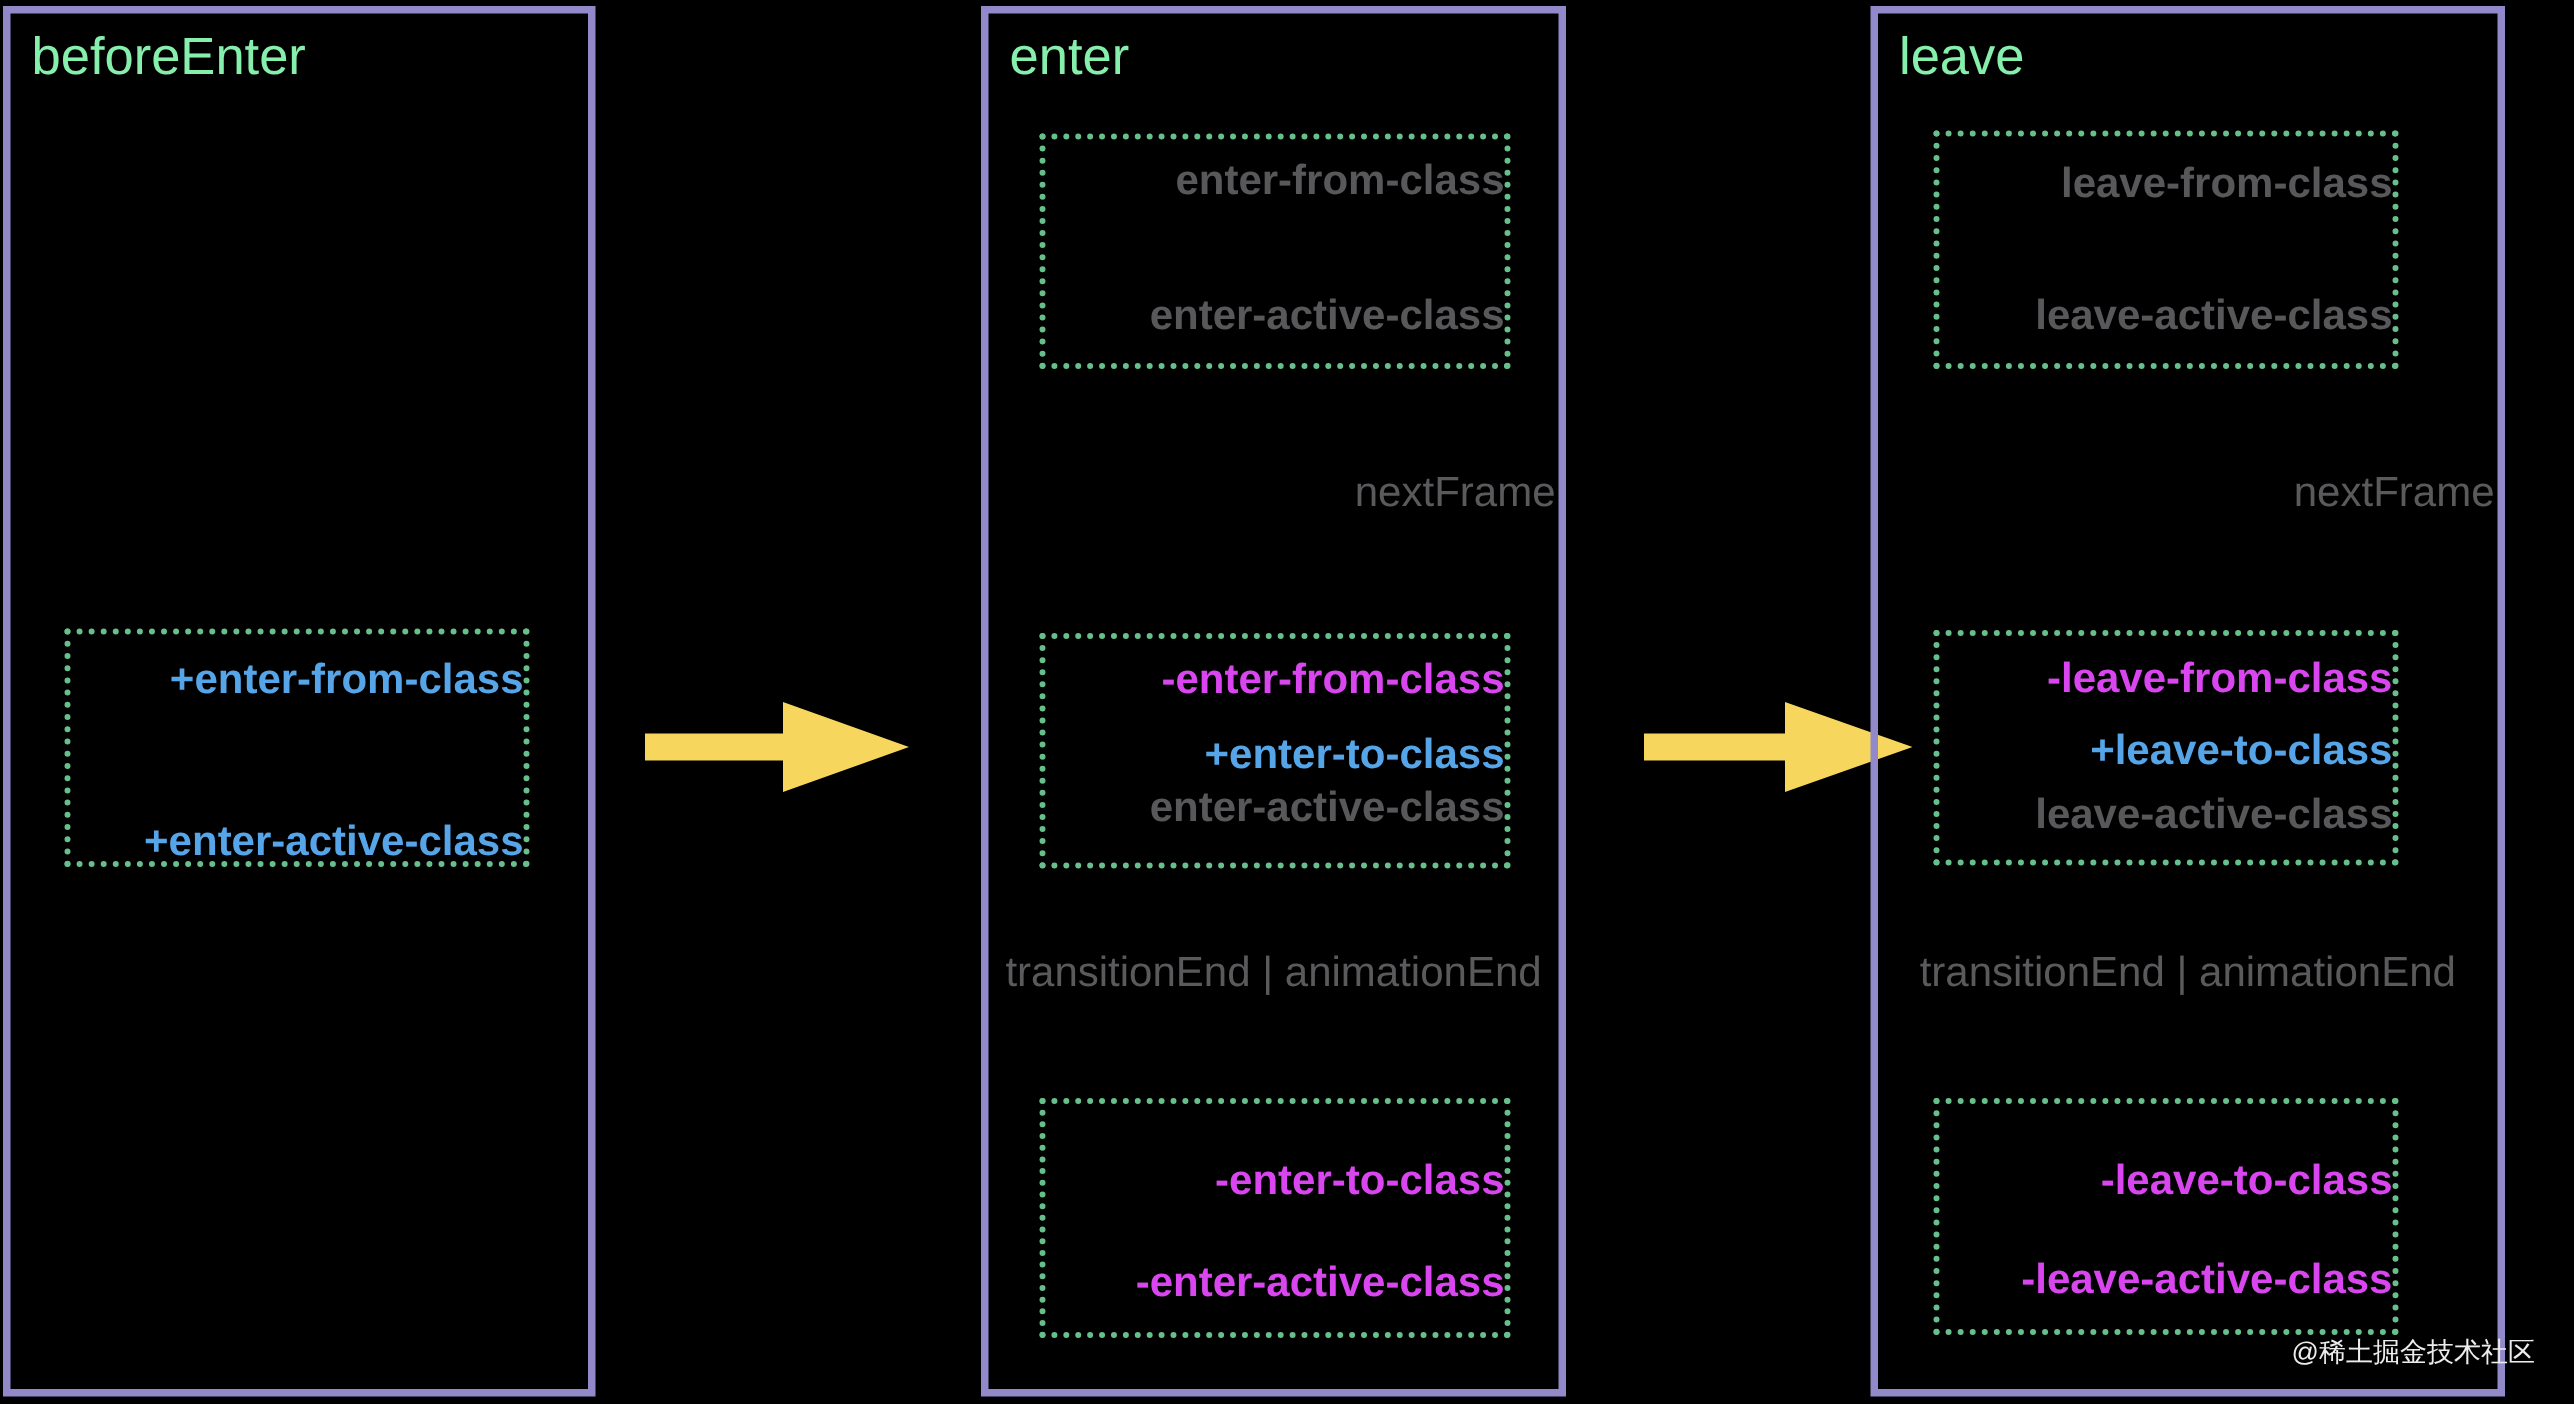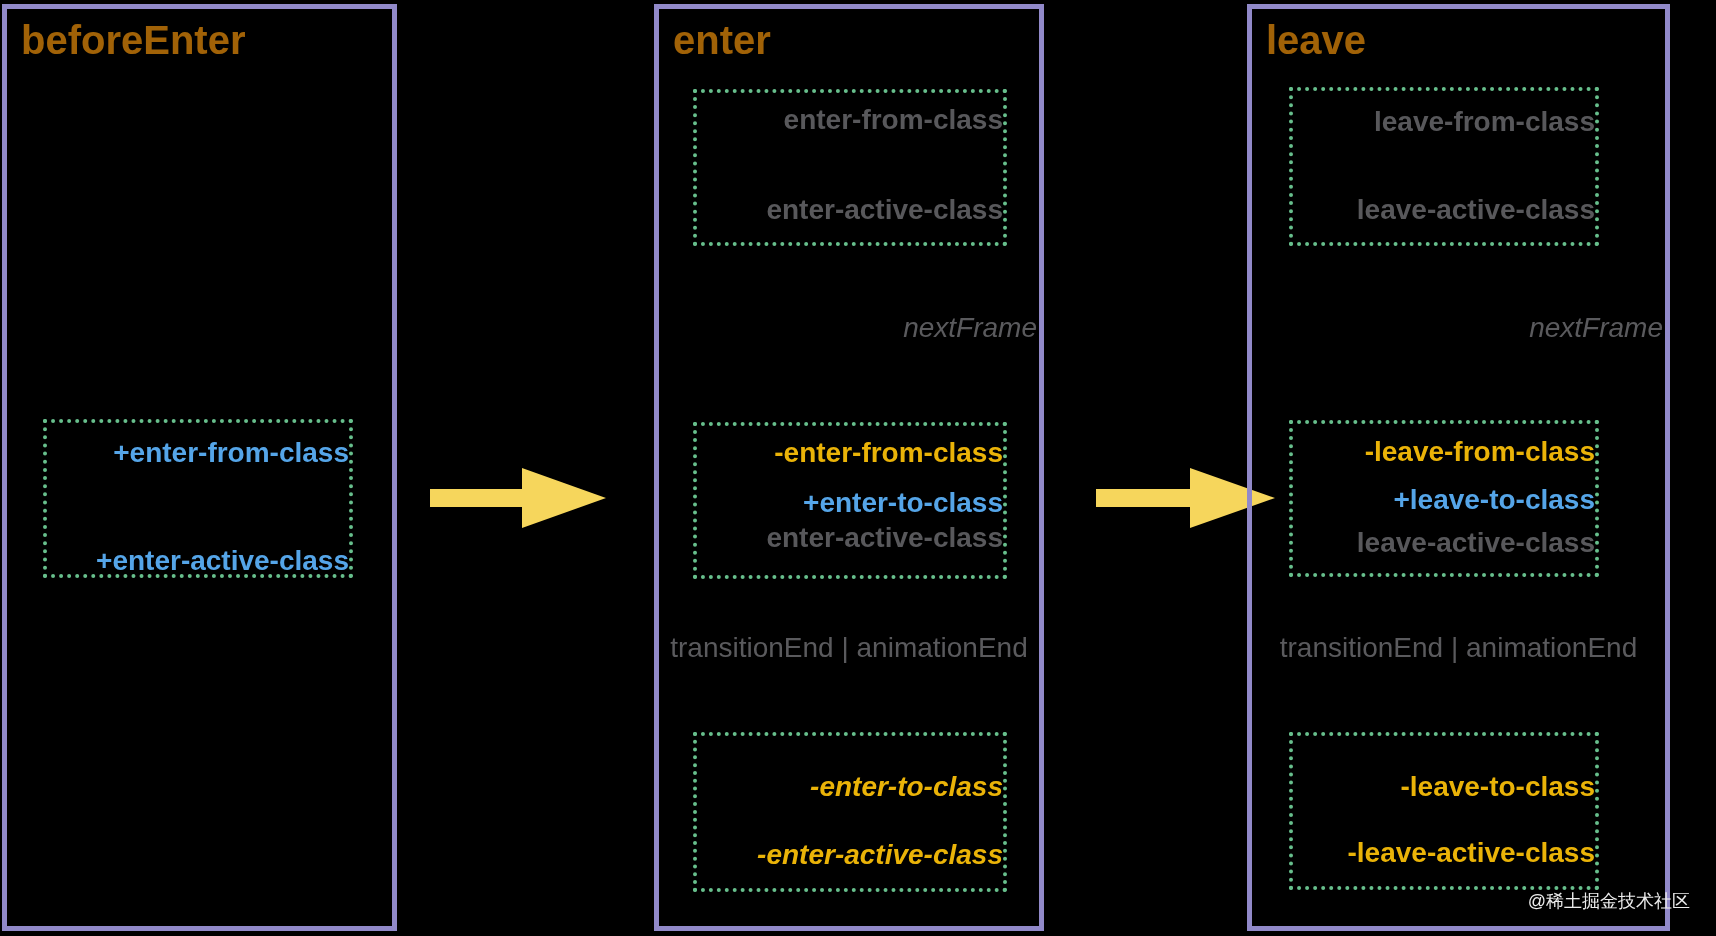--- a/index.html
+++ b/index.html
@@ -20,23 +20,23 @@
     border: 5px solid #9189C9;
     background: transparent;
   }
   .panel-1 { left: 2px;    width: 395px; }
   .panel-2 { left: 654px;  width: 390px; padding-left: 38px; }
   .panel-3 { left: 1247px; width: 423px; }
 
   .panel-title {
     position: absolute;
     left: 14px; top: 9px;
-    font-size: 40px;
-    font-weight: 700;
-    color: #a16207;
+    font-size: 35px;
+    font-weight: 400;
+    color: #86efac;
     letter-spacing: 0;
     white-space: nowrap;
   }
 
   
   .dbox {
     position: absolute;
     border: 4px dotted #67BF8C;
     display: flex;
     flex-direction: column;
@@ -45,52 +45,52 @@
   .ln {
     height: 30px;
     line-height: 30px;
     font-size: 28px;
     font-weight: 700;
     white-space: nowrap;
     text-align: center;
   }
   .gray { color: #58585B; }
   .blue { color: #55A5E8; }
-  .red  { color: #eab308; }
+  .red  { color: #d946ef; }
 
   .box-p1  { left: 36px; top: 410px; width: 310px; height: 159px; padding-top: 15px; gap: 16px; }
   .box-p1 .ln + .ln { margin-top: 62px; }
 
   .p2-top  { left: 34px; top: 80px;  width: 314px; height: 157px; padding-top: 12px; }
   .p2-top .ln + .ln { margin-top: 60px; }
   .p2-mid  { left: 34px; top: 413px; width: 314px; height: 157px; padding-top: 12px; }
   .p2-mid .ln:nth-child(2) { margin-top: 20px; }
   .p2-mid .ln:nth-child(3) { margin-top: 5px; }
-  .p2-bot  { left: 34px; top: 723px; width: 314px; height: 160px; padding-top: 36px; font-style: italic; }
+  .p2-bot  { left: 34px; top: 723px; width: 314px; height: 160px; padding-top: 36px; }
   .p2-bot .ln + .ln { margin-top: 38px; }
 
   .p3-top  { left: 37px; top: 78px;  width: 310px; height: 159px; padding-top: 16px; }
   .p3-top .ln + .ln { margin-top: 58px; }
   .p3-mid  { left: 37px; top: 411px; width: 310px; height: 157px; padding-top: 13px; }
   .p3-mid .ln:nth-child(2) { margin-top: 18px; }
   .p3-mid .ln:nth-child(3) { margin-top: 13px; }
   .p3-bot  { left: 37px; top: 723px; width: 310px; height: 158px; padding-top: 36px; }
   .p3-bot .ln + .ln { margin-top: 36px; }
 
   
   .steplabel {
     position: absolute;
     color: #5A5A5D;
     font-size: 28px;
     font-weight: 400;
     height: 30px;
     line-height: 30px;
     white-space: nowrap;
   }
-  .nextframe { top: 304px; right: 2px; text-align: left; font-style: italic; }
+  .nextframe { top: 304px; right: 2px; text-align: left; }
   .endlabel  { top: 624px; left: -16px; right: -16px; text-align: center; }
 
   
   .arrow { position: absolute; top: 466px; }
   .arrow polygon { fill: #F6D65C; }
   .arrow-1 { left: 430px; }
   .arrow-2 { left: 1096px; }
 
   
   .watermark {

